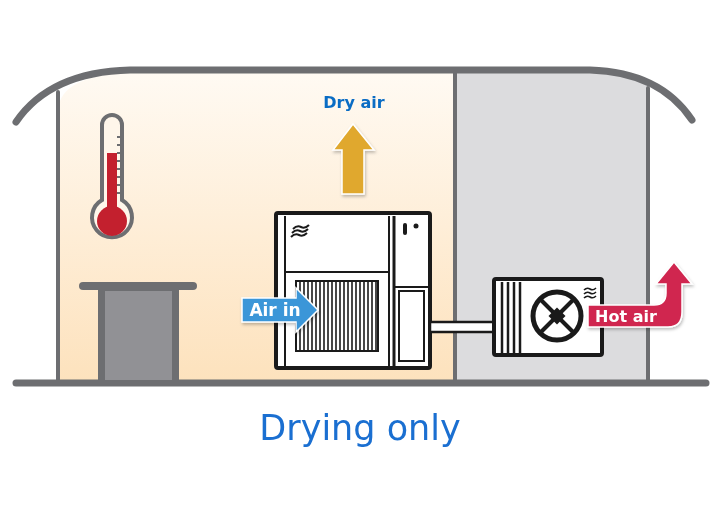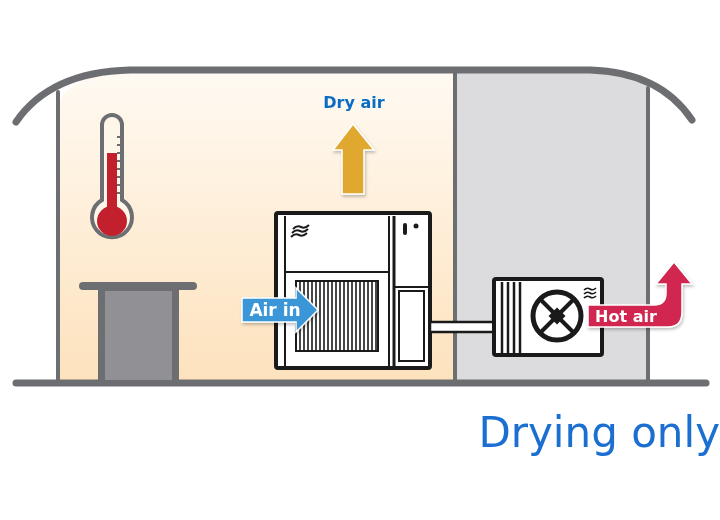--- a/index.html
+++ b/index.html
@@ -1,19 +1,19 @@
 <!DOCTYPE html>
 <html><head>
 <meta charset="utf-8">
 <style>
   html, body { margin:0; padding:0; background:#ffffff; }
   body { width:720px; height:520px; position:relative; overflow:hidden; font-family:"DejaVu Sans", sans-serif; }
   svg { position:absolute; left:0; top:0; }
   .lbl { font-family:"DejaVu Sans", sans-serif; font-weight:bold; }
-  .caption { position:absolute; left:0; width:720px; top:408px; text-align:right; font-family:"DejaVu Sans", sans-serif; font-size:42px; color:#1a6fd1; }
+  .caption { position:absolute; left:0; width:720px; top:408px; text-align:center; font-family:"DejaVu Sans", sans-serif; font-size:35px; color:#1a6fd1; }
 </style>
 </head>
 <body>
 
 <svg width="720" height="520" viewBox="0 0 720 520">
   <defs>
     <linearGradient id="warm" x1="0" y1="0" x2="0" y2="1">
       <stop offset="0" stop-color="#fffaf3"></stop>
       <stop offset="1" stop-color="#fde2bd"></stop>
     </linearGradient>

